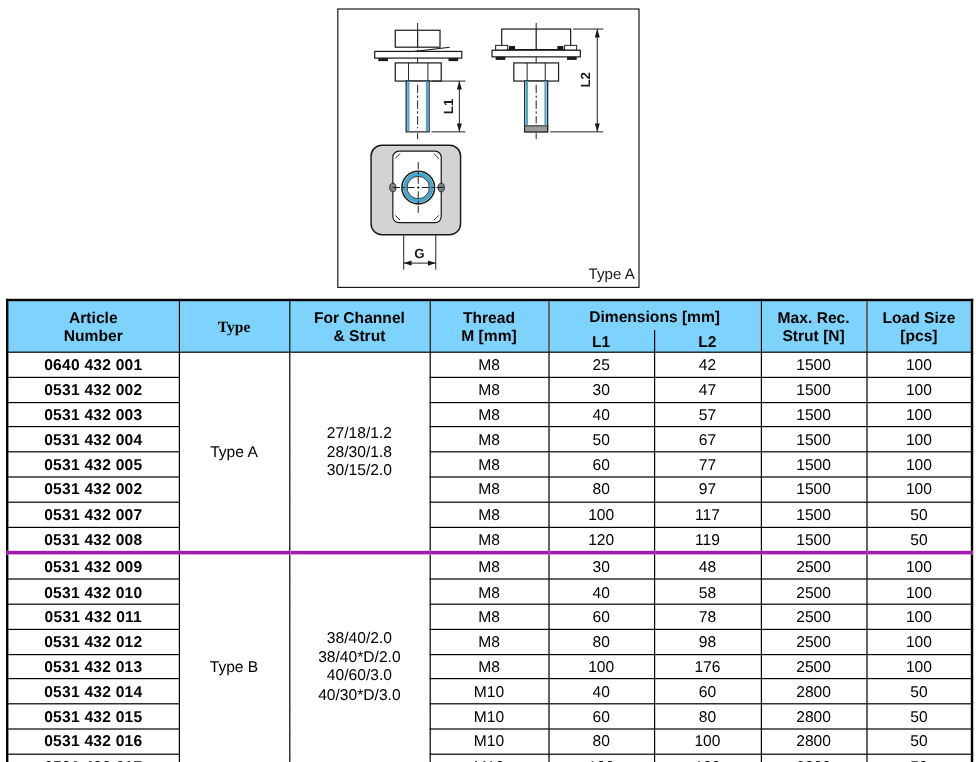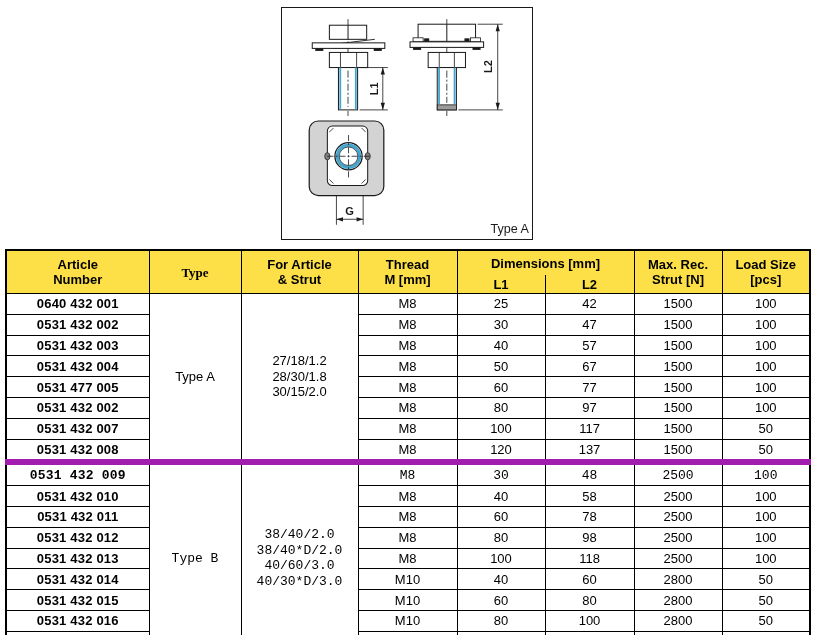--- a/index.html
+++ b/index.html
@@ -17,33 +17,33 @@
   table.product{
     position:absolute;left:5px;top:249px;width:804px;
     border-collapse:collapse;table-layout:fixed;
     border:2px solid #000;border-bottom-width:3px;
   }
   table.product th, table.product td{
     border:1px solid #000;padding:0;text-align:center;vertical-align:middle;
     font-size:13px;line-height:15px;overflow:hidden;white-space:nowrap;
   }
   table.product thead th{
-    background:#fde047;font-weight:bold;
+    background:#7dd3fc;font-weight:bold;
   }
   .hrow1 th{height:24px;}
   .hrow2 th{height:18px;}
   th.th-top{vertical-align:top;padding-top:4px;font-family:Liberation Serif, serif;}
   th.dim-th{border-bottom:0 !important;}
   th.sub-th{border-top:0 !important;}
   .hl{display:block;line-height:15px;}
   td{height:19.8px;background:#fff;}
   td.article-cell{font-weight:bold;letter-spacing:.2px;}
   td.type-cell, td.channel-cell{font-weight:normal;}
   td.channel-cell div{line-height:15.5px;}
-  tr.section-start td{border-top:6px solid #a21caf;font-family:Liberation Mono, monospace;}
+  tr.section-start td{border-top:3px solid #a21caf;}
 </style>
 </head>
 <body>
 
 <div class="sheet">
 
   <div class="drawing-box">
     <svg viewBox="0 0 248 229">
       <g stroke="#1a1a1a" stroke-width="1" fill="none">
 
@@ -145,21 +145,21 @@
         <col style="width:88px">
     </colgroup>
     <thead>
       <tr class="hrow1">
         <th rowspan="2">
           <span class="hl">Article</span>
           <span class="hl">Number</span>
         </th>
         <th rowspan="2" class="th-top">Type</th>
         <th rowspan="2">
-          <span class="hl">For Article</span>
+          <span class="hl">For Channel</span>
           <span class="hl">&amp; Strut</span>
         </th>
         <th rowspan="2">
           <span class="hl">Thread</span>
           <span class="hl">M [mm]</span>
         </th>
         <th colspan="2" class="dim-th">Dimensions [mm]</th>
         <th rowspan="2">
           <span class="hl">Max. Rec.</span>
           <span class="hl">Strut [N]</span>
@@ -207,21 +207,21 @@
         </tr>
         <tr>
           <td class="article-cell">0531 432 004</td>
           <td class="thread-cell">M8</td>
           <td class="l1-cell">50</td>
           <td class="l2-cell">67</td>
           <td class="load-cell">1500</td>
           <td class="pack-cell">100</td>
         </tr>
         <tr>
-          <td class="article-cell">0531 477 005</td>
+          <td class="article-cell">0531 432 005</td>
           <td class="thread-cell">M8</td>
           <td class="l1-cell">60</td>
           <td class="l2-cell">77</td>
           <td class="load-cell">1500</td>
           <td class="pack-cell">100</td>
         </tr>
         <tr>
           <td class="article-cell">0531 432 002</td>
           <td class="thread-cell">M8</td>
           <td class="l1-cell">80</td>
@@ -234,21 +234,21 @@
           <td class="thread-cell">M8</td>
           <td class="l1-cell">100</td>
           <td class="l2-cell">117</td>
           <td class="load-cell">1500</td>
           <td class="pack-cell">50</td>
         </tr>
         <tr>
           <td class="article-cell">0531 432 008</td>
           <td class="thread-cell">M8</td>
           <td class="l1-cell">120</td>
-          <td class="l2-cell">137</td>
+          <td class="l2-cell">119</td>
           <td class="load-cell">1500</td>
           <td class="pack-cell">50</td>
         </tr>
         <tr class="section-start">
           <td class="article-cell">0531 432 009</td>
           <td class="type-cell" rowspan="9">Type B</td>
           <td class="channel-cell" rowspan="9">
             <div>38/40/2.0</div>
             <div>38/40*D/2.0</div>
             <div>40/60/3.0</div>
@@ -281,21 +281,21 @@
           <td class="thread-cell">M8</td>
           <td class="l1-cell">80</td>
           <td class="l2-cell">98</td>
           <td class="load-cell">2500</td>
           <td class="pack-cell">100</td>
         </tr>
         <tr>
           <td class="article-cell">0531 432 013</td>
           <td class="thread-cell">M8</td>
           <td class="l1-cell">100</td>
-          <td class="l2-cell">118</td>
+          <td class="l2-cell">176</td>
           <td class="load-cell">2500</td>
           <td class="pack-cell">100</td>
         </tr>
         <tr>
           <td class="article-cell">0531 432 014</td>
           <td class="thread-cell">M10</td>
           <td class="l1-cell">40</td>
           <td class="l2-cell">60</td>
           <td class="load-cell">2800</td>
           <td class="pack-cell">50</td>

